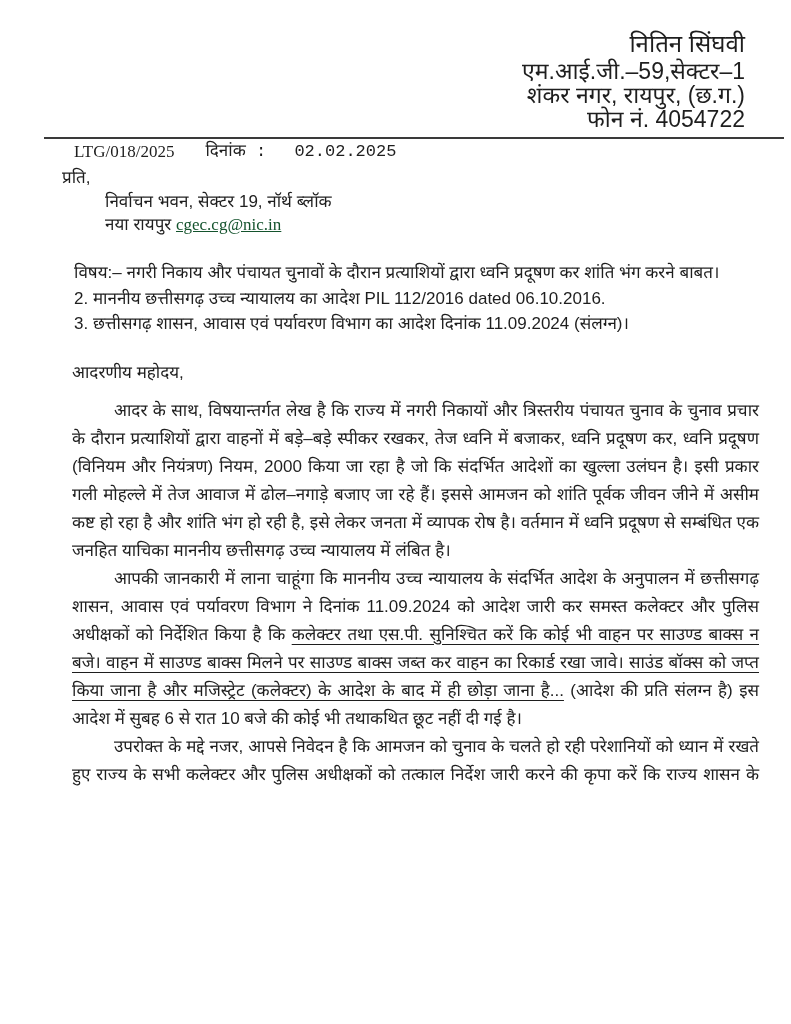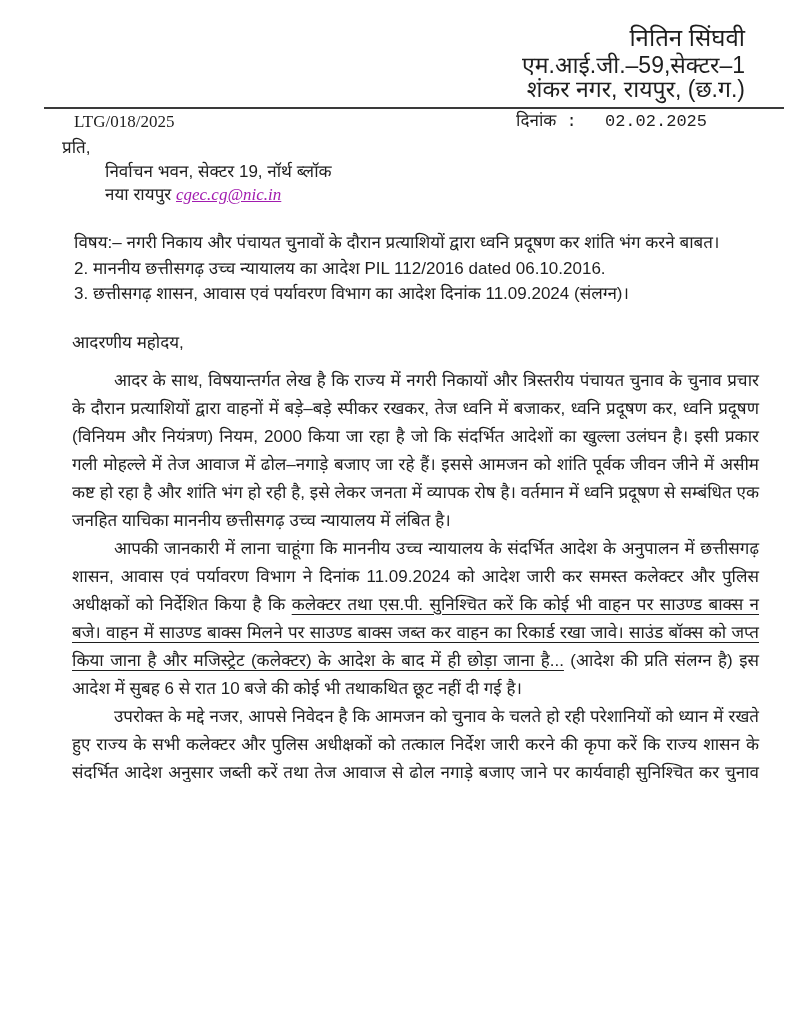--- a/index.html
+++ b/index.html
@@ -1,42 +1,42 @@
 <!DOCTYPE html>
 <html lang="hi"><head>
 <meta charset="utf-8">
 <style>
   html,body{margin:0;padding:0;background:#ffffff;}
   .page{
     position:relative;
     width:791px;height:773px;
-    margin:9px auto;
+    margin:15px auto;
     background:#ffffff;
     color:#1e1e1e;
     font-family:"Liberation Sans","DejaVu Sans",sans-serif;
     font-size:17px;
     line-height:28px;
     box-sizing:border-box;
     padding:14px 32px 0 62px;
     overflow:hidden;
   }
   
   .letterhead{text-align:right;padding-right:14px;line-height:24px;}
   .sender-name{font-size:24px;line-height:30px;font-weight:500;}
   .letterhead .addr{font-size:23px;}
   .rule{border:none;border-top:2px solid #3a3a3a;margin:6px 0 0 -18px;width:740px;}
   
-  .ref-row{display:flex;justify-content:space-between;margin:1px 0 0 12px;line-height:24px;}
+  .ref-row{display:flex;justify-content:flex-start;margin:1px 0 0 12px;line-height:24px;gap:31px;}
   .latin{font-family:"Liberation Serif","DejaVu Serif",serif;}
   .date-cell{padding-right:52px;font-family:Liberation Mono, monospace;}
   .date-label{margin-right:18px;}
   
   .recipient{line-height:23.5px;margin-top:2px;}
   .recipient .indent{margin-left:43px;}
-  a.email{color:#a21caf;text-decoration:underline;font-family:"Liberation Serif","DejaVu Serif",serif;font-style:italic;}
+  a.email{color:#14532d;text-decoration:underline;font-family:"Liberation Serif","DejaVu Serif",serif;}
   
   .subject{margin:22px 0 0 12px;text-align:justify;line-height:27px;}
   .references{margin:0 0 0 12px;line-height:25.5px;text-align:justify;}
   
   .greeting{margin:22px 0 0 10px;}
   p.body-para{margin:10px 0 0 10px;text-align:justify;text-indent:42px;line-height:28px;}
   p.body-para.tight{margin-top:0;}
   .u{text-decoration:underline;text-underline-offset:4px;}
   
   .closing-row{position:relative;margin-top:16px;height:50px;}
@@ -48,20 +48,21 @@
 </style>
 </head>
 <body>
 
 <div class="page">
 
   <header class="letterhead">
     <div class="sender-name">नितिन सिंघवी</div>
     <div class="addr">एम.आई.जी.–59,सेक्टर–1</div>
     <div class="addr">शंकर नगर, रायपुर, (छ.ग.)</div>
+    <div class="addr">फोन नं. 4054722</div>
   </header>
 
   <hr class="rule">
 
   <div class="ref-row">
     <span class="latin">LTG/018/2025</span>
     <span class="date-cell">
       <span class="date-label">दिनांक :</span>
       <span>02.02.2025</span>
     </span>

